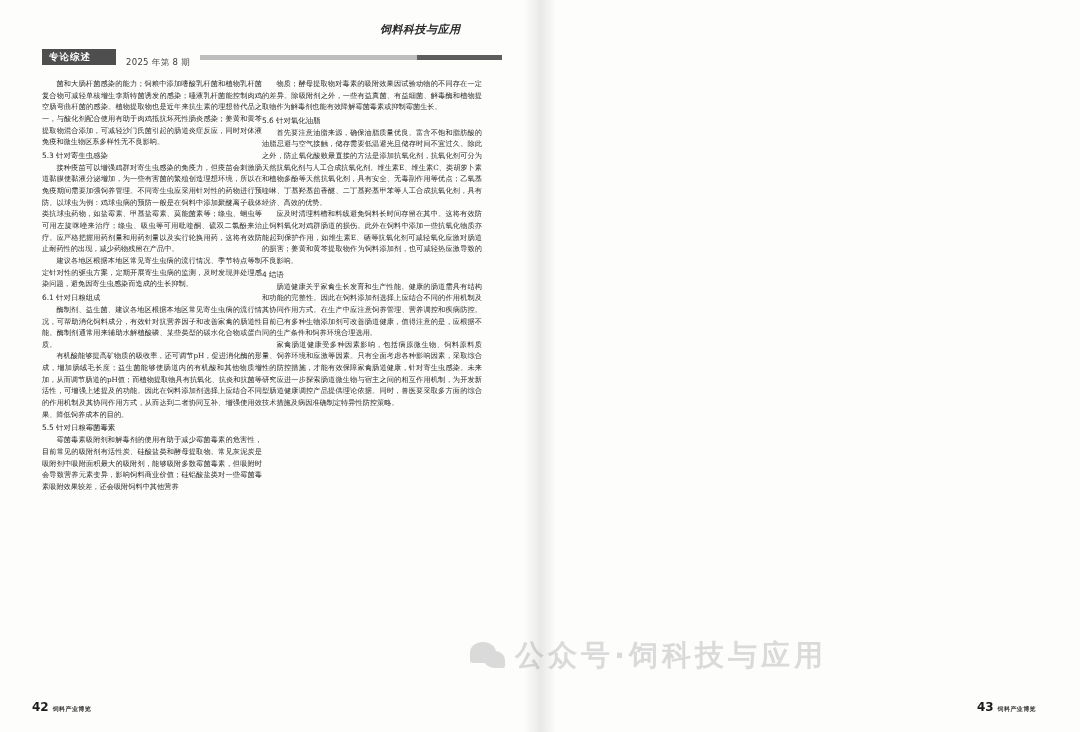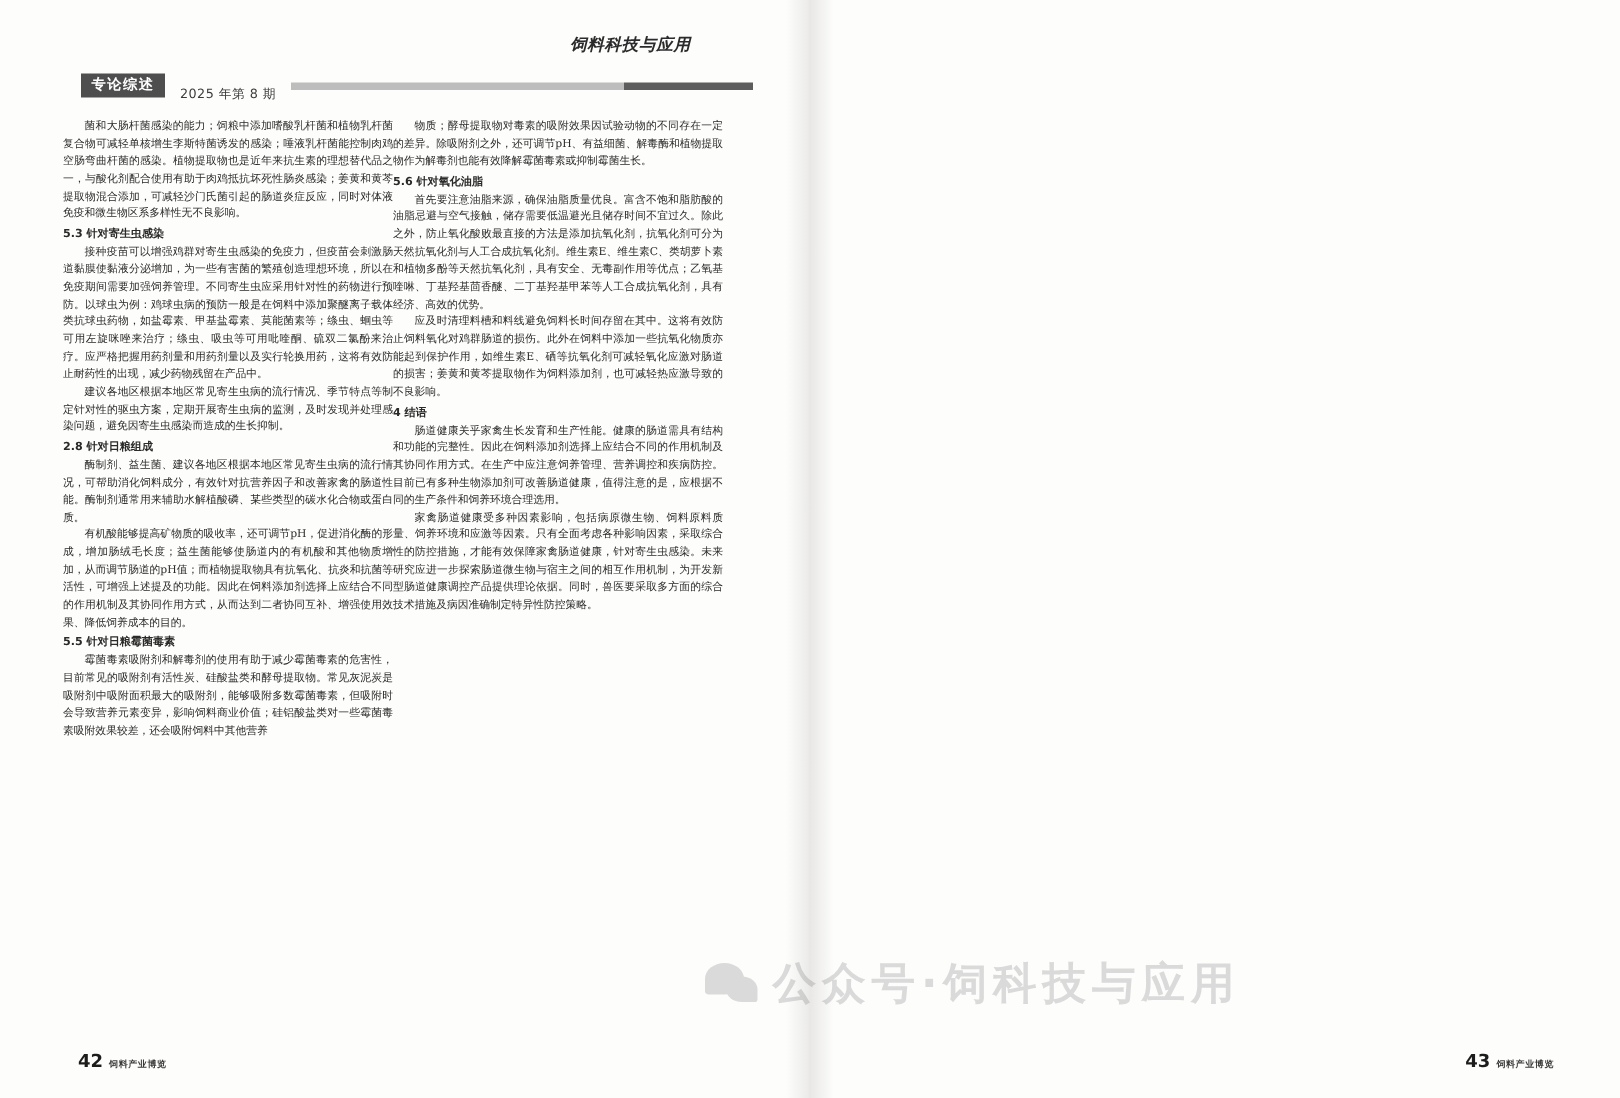--- a/index.html
+++ b/index.html
@@ -10,45 +10,45 @@
   .page-left{left:0;border-right:1px solid #dddbd6;}
   .page-right{left:540px;}
   .gutter-shadow{position:absolute;left:524px;top:0;width:32px;height:732px;
      background:linear-gradient(to right,rgba(0,0,0,0) 0%,rgba(90,85,80,.10) 45%,
      rgba(90,85,80,.13) 50%,rgba(0,0,0,0) 100%);pointer-events:none;z-index:40;}
 
   
   .head{position:absolute;top:40px;height:34px;display:flex;align-items:center;}
   .head-left{left:42px;width:460px;}
   .tagbox{background:#4e4e4e;color:#fff;font-size:9.5px;font-weight:bold;
-     letter-spacing:1px;padding:3px 7px 4px 7px;line-height:1;white-space:nowrap;
-     font-family:"DejaVu Sans",sans-serif;margin-left:12px;}
+     letter-spacing:1px;padding:3px 25px 4px 7px;line-height:1;white-space:nowrap;
+     font-family:"DejaVu Sans",sans-serif;}
   .issue{font-size:8.5px;color:#3b3b3b;white-space:nowrap;letter-spacing:.3px;}
   .rule{height:5px;flex:1;}
   .rule-l{background:linear-gradient(to right,#bdbdbd 0%,#bdbdbd 72%,#5d5d5d 72%,#5d5d5d 100%);}
   .journal{position:absolute;font-size:11px;font-weight:bold;color:#2b2b2b;
      letter-spacing:.5px;white-space:nowrap;font-style:italic;
      font-family:"DejaVu Serif",serif;}
   .jr-left{left:380px;top:22px;}
 
   
   .cols{position:absolute;display:flex;}
   .col{font-size:7.2px;line-height:1.62;color:#2a2a28;text-align:justify;
        font-family:"DejaVu Serif","Liberation Serif",serif;}
   .col p{margin:0;text-indent:14.4px;}
-  .col h3{margin:2px 0 0 0;font-size:7.4px;font-weight:bold;text-indent:0;
+  .col h3{margin:2px 0 0 0;font-size:7.4px;font-weight:normal;text-indent:0;
       line-height:1.6;font-family:"DejaVu Sans",sans-serif;}
 
   
   .lp-cols{left:42px;top:78px;width:460px;}
   .lp-cols .col{width:220px;}
 
   
   .folio{position:absolute;bottom:18px;display:flex;align-items:baseline;gap:4px;}
-  .folio-left{left:52px;}
+  .folio-left{left:32px;}
   .folio-right{right:44px;}
   .folio .num{font-size:12px;font-weight:bold;color:#1c1c1c;
       font-family:"DejaVu Sans",sans-serif;}
   .folio .jn{font-size:6px;color:#3a3a38;font-weight:bold;letter-spacing:.4px;
       font-family:"DejaVu Serif",serif;}
 
   
   .watermark{position:absolute;left:470px;top:636px;display:flex;align-items:center;
      gap:9px;opacity:.30;pointer-events:none;z-index:30;}
   .wm-chat{width:36px;height:29px;position:relative;}
@@ -73,28 +73,28 @@
       <span class="issue" style="margin:12px 10px 0 10px;">2025 年第 8 期</span>
       <span class="rule rule-l"></span>
     </div>
 
     <div class="cols lp-cols">
       <div class="col" id="lp-c1">
           <p>菌和大肠杆菌感染的能力；饲粮中添加嗜酸乳杆菌和植物乳杆菌复合物可减轻单核增生李斯特菌诱发的感染；唾液乳杆菌能控制肉鸡空肠弯曲杆菌的感染。植物提取物也是近年来抗生素的理想替代品之一，与酸化剂配合使用有助于肉鸡抵抗坏死性肠炎感染；姜黄和黄芩提取物混合添加，可减轻沙门氏菌引起的肠道炎症反应，同时对体液免疫和微生物区系多样性无不良影响。</p>
           <h3>5.3 针对寄生虫感染</h3>
           <p>接种疫苗可以增强鸡群对寄生虫感染的免疫力，但疫苗会刺激肠道黏膜使黏液分泌增加，为一些有害菌的繁殖创造理想环境，所以在免疫期间需要加强饲养管理。不同寄生虫应采用针对性的药物进行预防。以球虫为例：鸡球虫病的预防一般是在饲料中添加聚醚离子载体类抗球虫药物，如盐霉素、甲基盐霉素、莫能菌素等；绦虫、蛔虫等可用左旋咪唑来治疗；绦虫、吸虫等可用吡喹酮、硫双二氯酚来治疗。应严格把握用药剂量和用药剂量以及实行轮换用药，这将有效防止耐药性的出现，减少药物残留在产品中。</p>
           <p>建议各地区根据本地区常见寄生虫病的流行情况、季节特点等制定针对性的驱虫方案，定期开展寄生虫病的监测，及时发现并处理感染问题，避免因寄生虫感染而造成的生长抑制。</p>
-          <h3>2.8 针对日粮组成</h3>
+          <h3>6.1 针对日粮组成</h3>
           <p>酶制剂、益生菌、建议各地区根据本地区常见寄生虫病的流行情况，可帮助消化饲料成分，有效针对抗营养因子和改善家禽的肠道性能。酶制剂通常用来辅助水解植酸磷、某些类型的碳水化合物或蛋白质。</p>
           <p>有机酸能够提高矿物质的吸收率，还可调节pH，促进消化酶的形成，增加肠绒毛长度；益生菌能够使肠道内的有机酸和其他物质增加，从而调节肠道的pH值；而植物提取物具有抗氧化、抗炎和抗菌等活性，可增强上述提及的功能。因此在饲料添加剂选择上应结合不同的作用机制及其协同作用方式，从而达到二者协同互补、增强使用效果、降低饲养成本的目的。</p>
           <h3>5.5 针对日粮霉菌毒素</h3>
           <p>霉菌毒素吸附剂和解毒剂的使用有助于减少霉菌毒素的危害性，目前常见的吸附剂有活性炭、硅酸盐类和酵母提取物。常见灰泥炭是吸附剂中吸附面积最大的吸附剂，能够吸附多数霉菌毒素，但吸附时会导致营养元素变异，影响饲料商业价值；硅铝酸盐类对一些霉菌毒素吸附效果较差，还会吸附饲料中其他营养</p>
         </div>
       <div class="col" id="lp-c2">
-          <p>物质；酵母提取物对毒素的吸附效果因试验动物的不同存在一定的差异。除吸附剂之外，还可调节pH、有益细菌、解毒酶和植物提取物作为解毒剂也能有效降解霉菌毒素或抑制霉菌生长。</p>
+          <p>物质；酵母提取物对毒素的吸附效果因试验动物的不同存在一定的差异。除吸附剂之外，一些有益真菌、有益细菌、解毒酶和植物提取物作为解毒剂也能有效降解霉菌毒素或抑制霉菌生长。</p>
           <h3>5.6 针对氧化油脂</h3>
           <p>首先要注意油脂来源，确保油脂质量优良。富含不饱和脂肪酸的油脂忌避与空气接触，储存需要低温避光且储存时间不宜过久。除此之外，防止氧化酸败最直接的方法是添加抗氧化剂，抗氧化剂可分为天然抗氧化剂与人工合成抗氧化剂。维生素E、维生素C、类胡萝卜素和植物多酚等天然抗氧化剂，具有安全、无毒副作用等优点；乙氧基喹啉、丁基羟基茴香醚、二丁基羟基甲苯等人工合成抗氧化剂，具有经济、高效的优势。</p>
           <p>应及时清理料槽和料线避免饲料长时间存留在其中。这将有效防止饲料氧化对鸡群肠道的损伤。此外在饲料中添加一些抗氧化物质亦能起到保护作用，如维生素E、硒等抗氧化剂可减轻氧化应激对肠道的损害；姜黄和黄芩提取物作为饲料添加剂，也可减轻热应激导致的不良影响。</p>
           <h3>4 结语</h3>
           <p>肠道健康关乎家禽生长发育和生产性能。健康的肠道需具有结构和功能的完整性。因此在饲料添加剂选择上应结合不同的作用机制及其协同作用方式。在生产中应注意饲养管理、营养调控和疾病防控。目前已有多种生物添加剂可改善肠道健康，值得注意的是，应根据不同的生产条件和饲养环境合理选用。</p>
           <p>家禽肠道健康受多种因素影响，包括病原微生物、饲料原料质量、饲养环境和应激等因素。只有全面考虑各种影响因素，采取综合性的防控措施，才能有效保障家禽肠道健康，针对寄生虫感染。未来研究应进一步探索肠道微生物与宿主之间的相互作用机制，为开发新型肠道健康调控产品提供理论依据。同时，兽医要采取多方面的综合技术措施及病因准确制定特异性防控策略。</p>
         </div>
     </div>
 
     <div class="folio folio-left">

